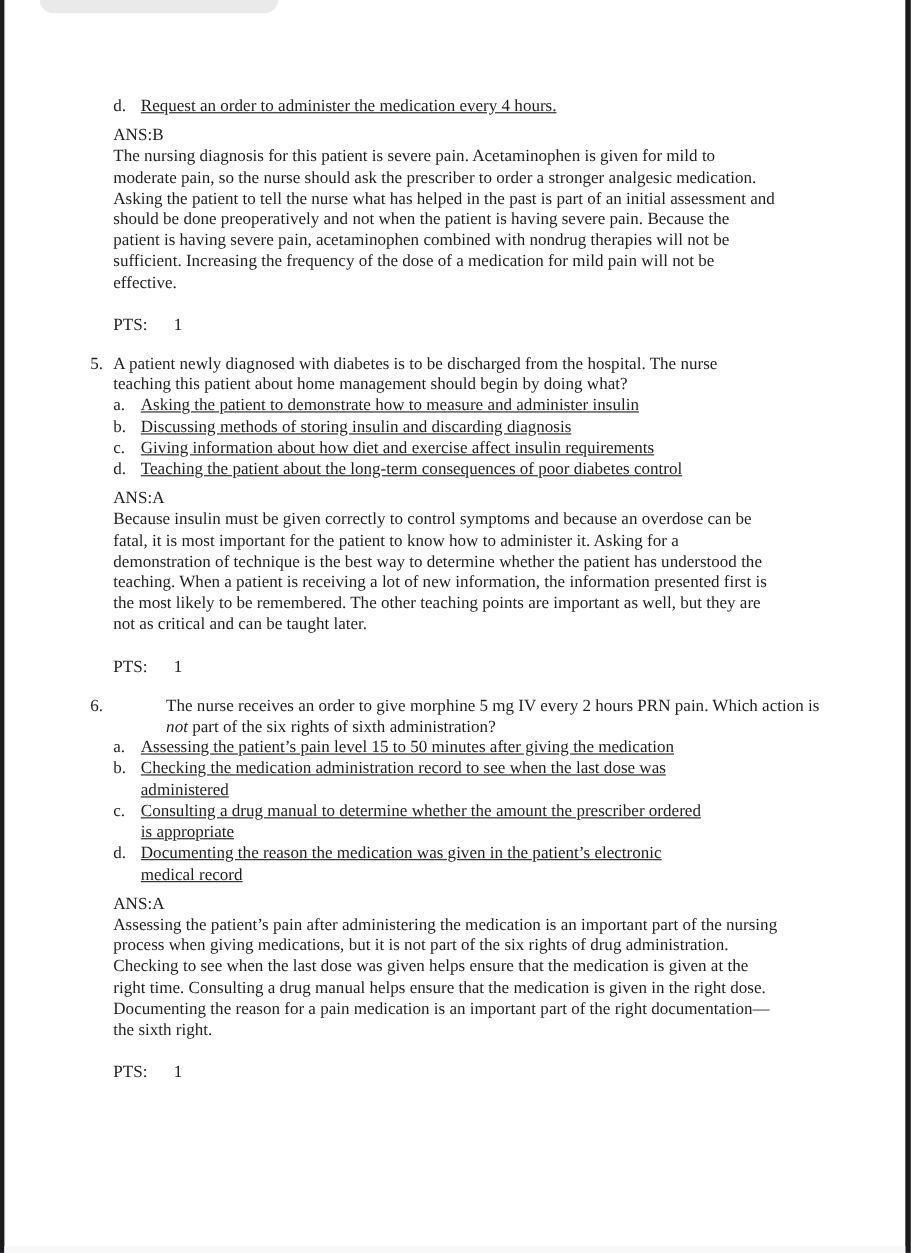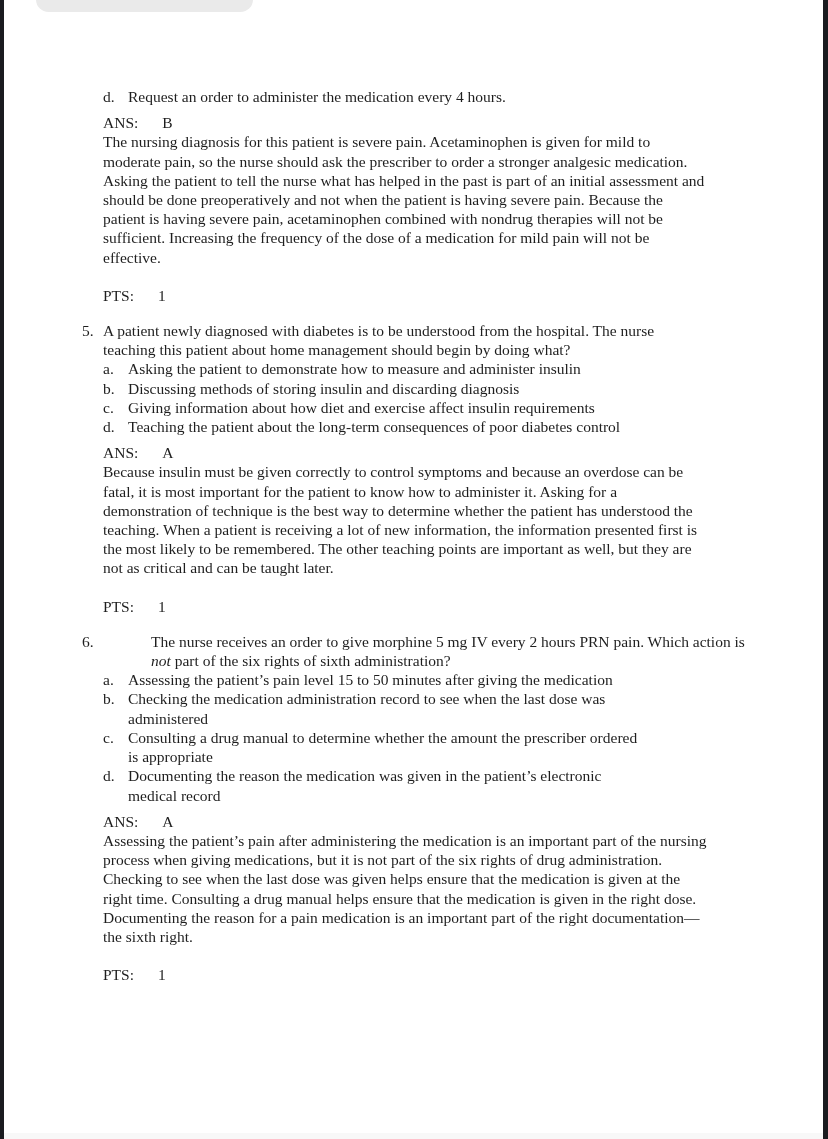--- a/index.html
+++ b/index.html
@@ -27,23 +27,23 @@
   .content {
     position: absolute;
     left: 103px; top: 87px;
     width: 702px;
     font-size: 15.5px;
     line-height: 19.2px;
     color: #1e1e1e;
   }
   .opt-row { display: flex; align-items: flex-start; }
   .opt-letter { flex: none; width: 25px; }
-  .opt-text { white-space: pre-line; }
+  .opt-text { white-space: pre-line; text-decoration: underline; }
   .ans-row { display: flex; margin-top: 7px; }
-  .ans-label { margin-right: 24px; }
+  .ans-label { margin-right: 0; }
   .expl { white-space: pre-line; }
   .pts-row { display: flex; margin-top: 19px; gap: 11px; }
   .pts-label { margin-right: 13px; }
   .question { margin-top: 16px; position: relative; }
   .qnum { position: absolute; left: -21px; top: 0; }
   .stem { white-space: pre-line; }
   .stem-inline { white-space: normal; margin-left: 48px; }
   em { font-style: italic; }
 </style>
 </head>
@@ -71,21 +71,21 @@
 patient is having severe pain, acetaminophen combined with nondrug therapies will not be
 sufficient. Increasing the frequency of the dose of a medication for mild pain will not be
 effective.</div>
   <div class="pts-row">
     <span class="pts-label">PTS:</span>
     <span class="pts-value">1</span>
   </div>
 
   <div class="question">
     <span class="qnum">5.</span>
-    <div class="stem">A patient newly diagnosed with diabetes is to be understood from the hospital. The nurse
+    <div class="stem">A patient newly diagnosed with diabetes is to be discharged from the hospital. The nurse
 teaching this patient about home management should begin by doing what?</div>
     <div class="opt-row">
       <span class="opt-letter">a.</span>
       <span class="opt-text">Asking the patient to demonstrate how to measure and administer insulin</span>
     </div>
     <div class="opt-row">
       <span class="opt-letter">b.</span>
       <span class="opt-text">Discussing methods of storing insulin and discarding diagnosis</span>
     </div>
     <div class="opt-row">

